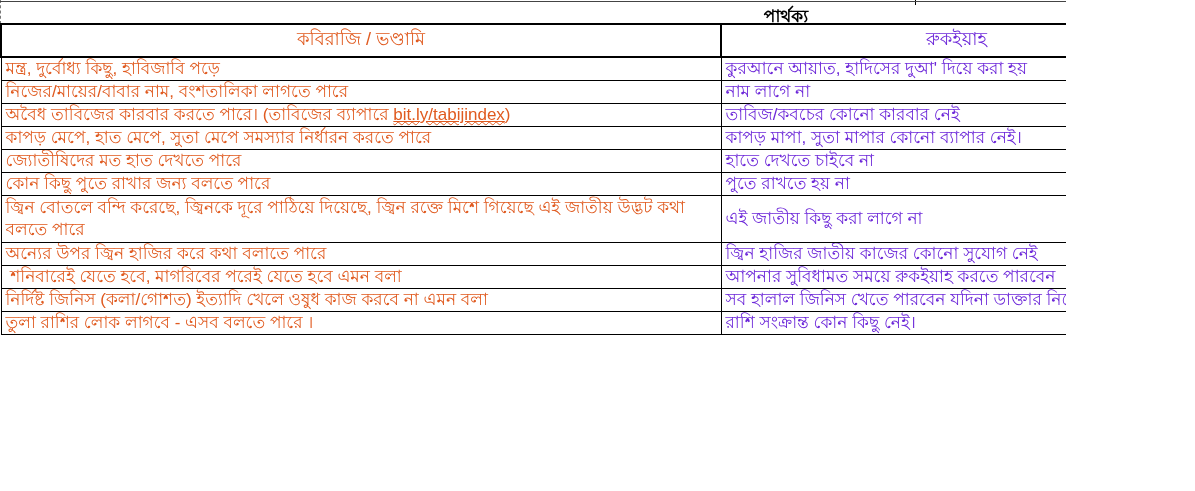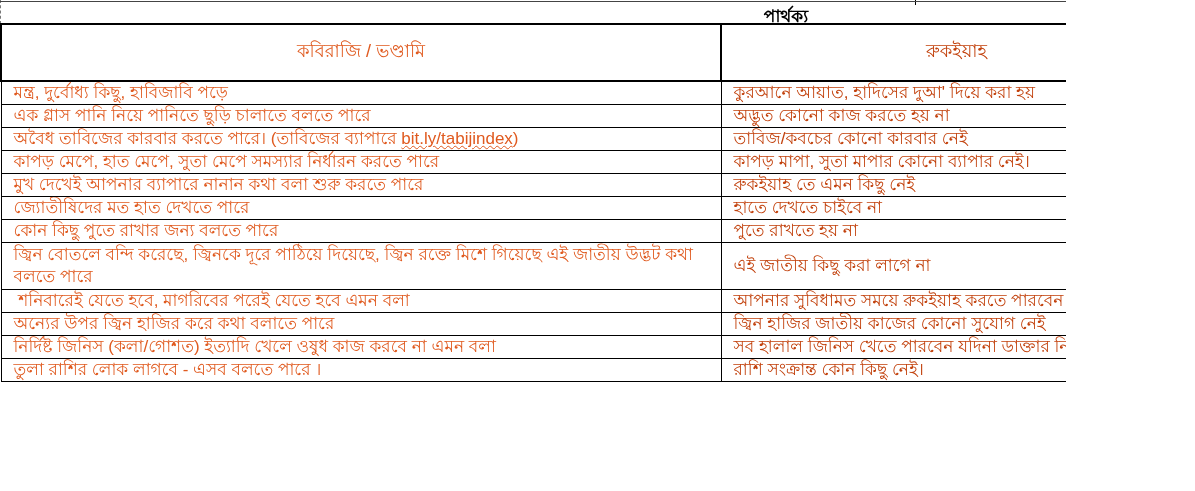--- a/index.html
+++ b/index.html
@@ -32,36 +32,36 @@
     position:absolute;top:23px;left:0;
     width:1191px;
     border-collapse:collapse;table-layout:fixed;
     background:#fff;
   }
   table.cmp th{
     border:2px solid #000;
     height:22px;
     font-size:18px;font-weight:normal;
     text-align:center;vertical-align:middle;
-    padding:12px;
+    padding:0;
   }
   table.cmp td{
     border:1px solid #000;
     height:22px;
     font-size:17px;line-height:22px;
-    padding:0 3px 0 12px;
+    padding:0 3px 0 4px;
     vertical-align:middle;
     white-space:pre-wrap;
     overflow:hidden;
   }
   tr.tall td{height:46px;}
   td.valign-bottom{vertical-align:bottom;}
   .col-kobiraj{color:#e05a1f;}
-  .col-ruqyah{color:#c2410c;}
-  .link-outer{text-align:center;}
+  .col-ruqyah{color:#6d28d9;}
+  .link-outer{text-decoration:underline;text-align:center;}
   .link-inner{text-decoration:underline wavy;text-decoration-thickness:1px;}
 </style>
 </head>
 <body>
 
 <div class="page">
   <div class="page-break-dash"></div>
   <div class="cell-top-tick"></div>
 
   <div class="title-row">
@@ -78,54 +78,50 @@
         <th class="col-kobiraj">কবিরাজি / ভণ্ডামি</th>
         <th class="col-ruqyah">রুকইয়াহ</th>
       </tr>
     </thead>
     <tbody>
       <tr>
         <td class="col-kobiraj">মন্ত্র, দুর্বোধ্য কিছু, হাবিজাবি পড়ে</td>
         <td class="col-ruqyah">কুরআনে আয়াত, হাদিসের দুআ' দিয়ে করা হয়</td>
       </tr>
       <tr>
-        <td class="col-kobiraj">এক গ্লাস পানি নিয়ে পানিতে ছুড়ি চালাতে বলতে পারে</td>
-        <td class="col-ruqyah">অদ্ভুত কোনো কাজ করতে হয় না</td>
+        <td class="col-kobiraj">নিজের/মায়ের/বাবার নাম, বংশতালিকা লাগতে পারে</td>
+        <td class="col-ruqyah">নাম লাগে না</td>
       </tr>
       <tr>
         <td class="col-kobiraj"><span>অবৈধ তাবিজের কারবার করতে পারে। (তাবিজের ব্যাপারে </span><span class="link-outer"><span class="link-inner">bit.ly/tabijindex</span></span><span>)</span></td>
         <td class="col-ruqyah">তাবিজ/কবচের কোনো কারবার নেই</td>
       </tr>
       <tr>
         <td class="col-kobiraj">কাপড় মেপে, হাত মেপে, সুতা মেপে সমস্যার নির্ধারন করতে পারে</td>
         <td class="col-ruqyah">কাপড় মাপা, সুতা মাপার কোনো ব্যাপার নেই।</td>
-      </tr>
-      <tr>
-        <td class="col-kobiraj">মুখ দেখেই আপনার ব্যাপারে নানান কথা বলা শুরু করতে পারে</td>
-        <td class="col-ruqyah">রুকইয়াহ তে এমন কিছু নেই</td>
       </tr>
       <tr>
         <td class="col-kobiraj">জ্যোতীষিদের মত হাত দেখতে পারে</td>
         <td class="col-ruqyah">হাতে দেখতে চাইবে না</td>
       </tr>
       <tr>
         <td class="col-kobiraj">কোন কিছু পুতে রাখার জন্য বলতে পারে</td>
         <td class="col-ruqyah">পুতে রাখতে হয় না</td>
       </tr>
       <tr class="tall">
         <td class="col-kobiraj">জ্বিন বোতলে বন্দি করেছে, জ্বিনকে দূরে পাঠিয়ে দিয়েছে, জ্বিন রক্তে মিশে গিয়েছে এই জাতীয় উদ্ভট কথা বলতে পারে</td>
         <td class="col-ruqyah valign-bottom">এই জাতীয় কিছু করা লাগে না</td>
       </tr>
       <tr>
+        <td class="col-kobiraj">অন্যের উপর জ্বিন হাজির করে কথা বলাতে পারে</td>
+        <td class="col-ruqyah">জ্বিন হাজির জাতীয় কাজের কোনো সুযোগ নেই</td>
+      </tr>
+      <tr>
         <td class="col-kobiraj"> শনিবারেই যেতে হবে, মাগরিবের পরেই যেতে হবে এমন বলা</td>
         <td class="col-ruqyah">আপনার সুবিধামত সময়ে রুকইয়াহ করতে পারবেন</td>
-      </tr>
-      <tr>
-        <td class="col-kobiraj">অন্যের উপর জ্বিন হাজির করে কথা বলাতে পারে</td>
-        <td class="col-ruqyah">জ্বিন হাজির জাতীয় কাজের কোনো সুযোগ নেই</td>
       </tr>
       <tr>
         <td class="col-kobiraj">নির্দিষ্ট জিনিস (কলা/গোশত) ইত্যাদি খেলে ওষুধ কাজ করবে না এমন বলা</td>
         <td class="col-ruqyah">সব হালাল জিনিস খেতে পারবেন যদিনা ডাক্তার নিষেধ করেন</td>
       </tr>
       <tr>
         <td class="col-kobiraj">তুলা রাশির লোক লাগবে - এসব বলতে পারে ।</td>
         <td class="col-ruqyah">রাশি সংক্রান্ত কোন কিছু নেই।</td>
       </tr>
     </tbody>

